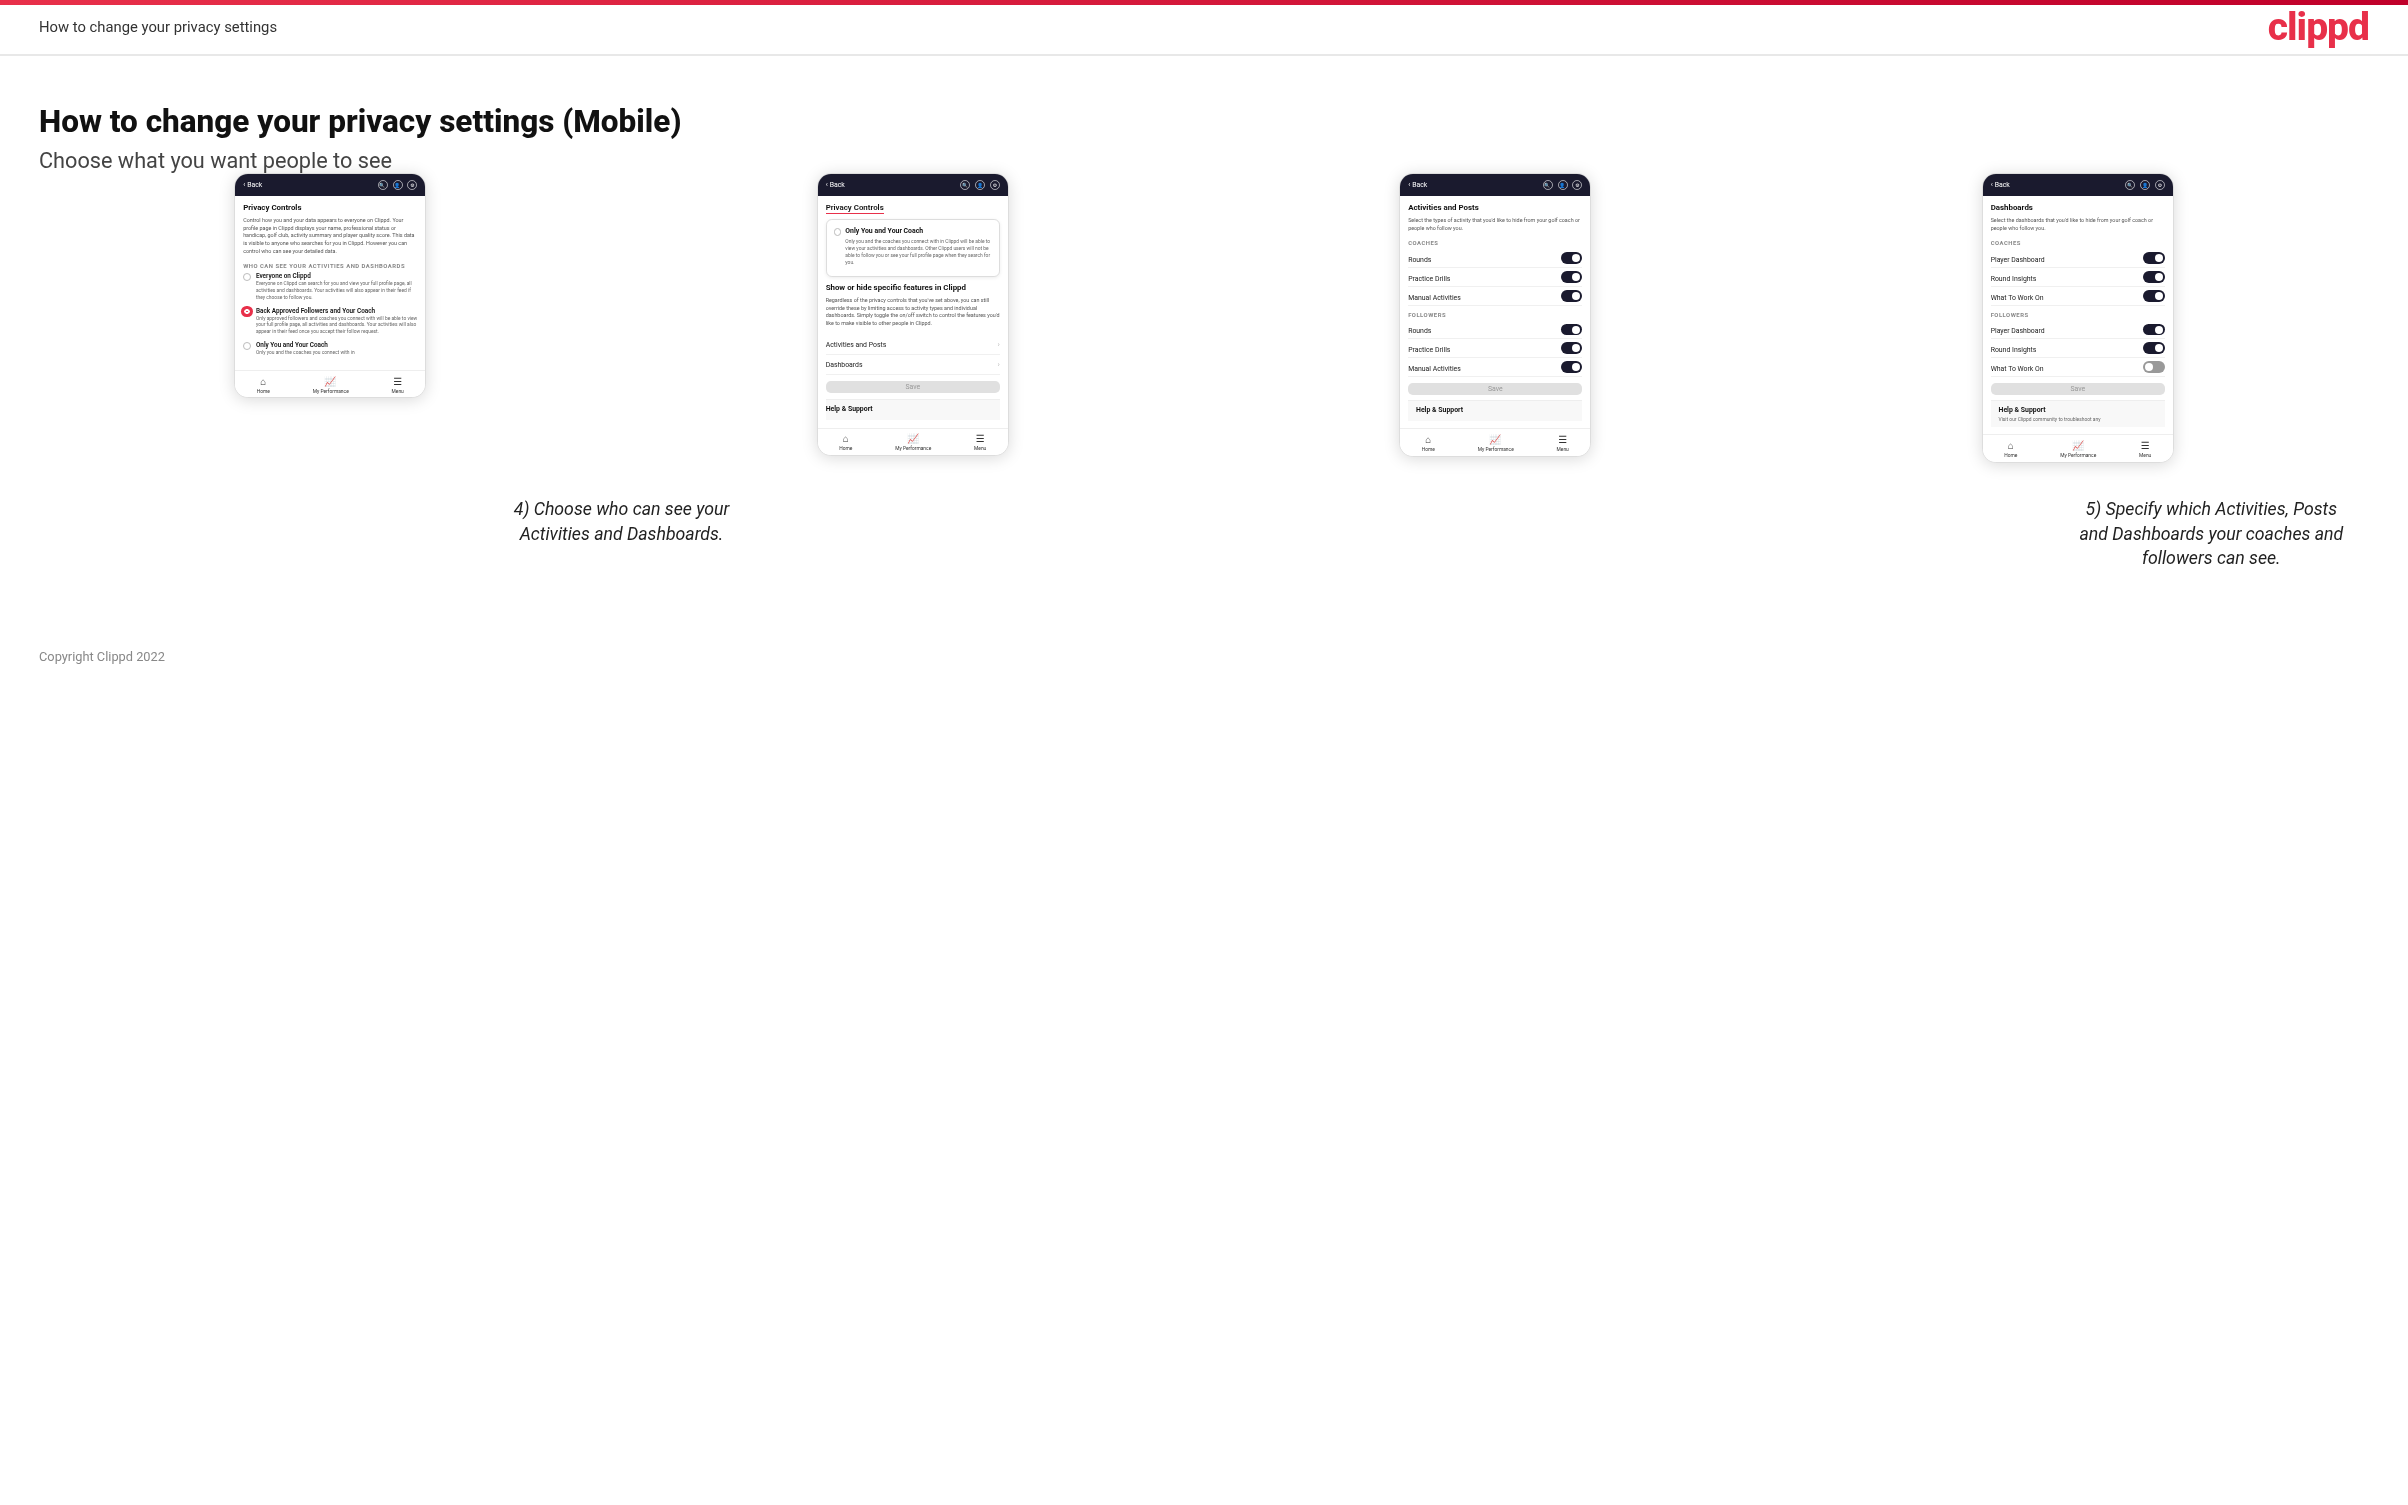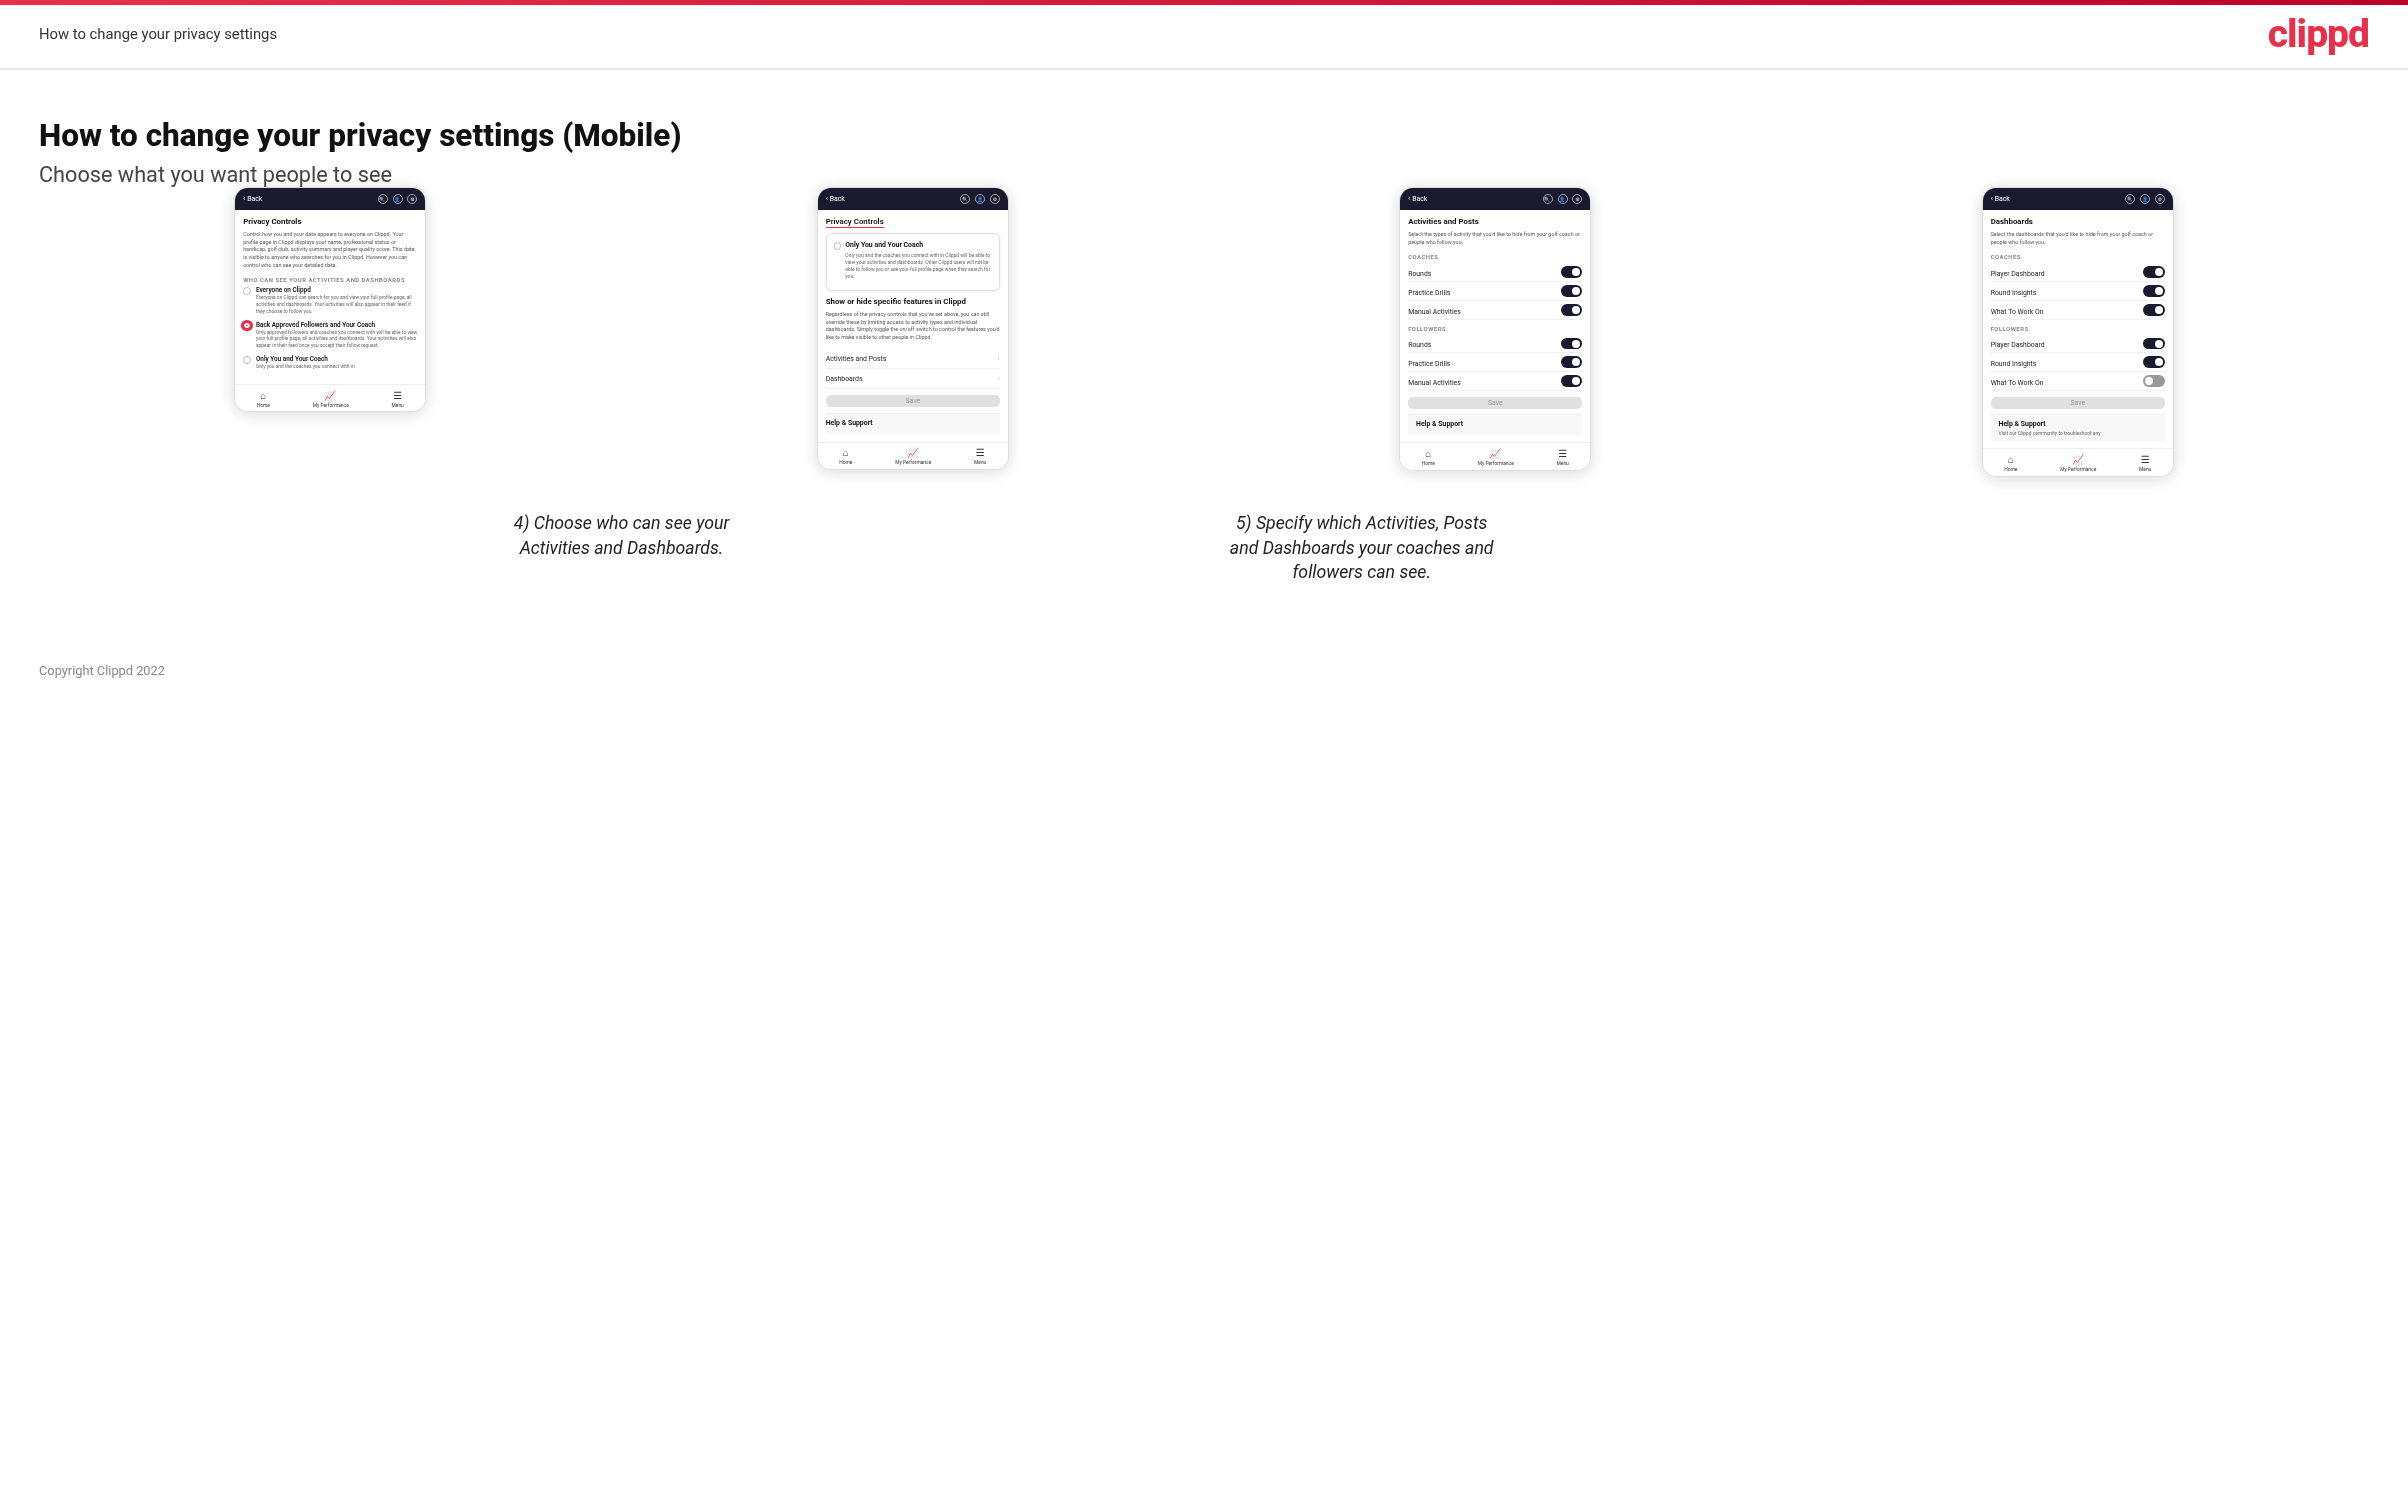--- a/index.html
+++ b/index.html
@@ -8,21 +8,21 @@
       background: #fff;
       color: #222;
       min-height: 100vh;
     }
 
     
     .top-bar {
       display: flex;
       align-items: center;
       justify-content: space-between;
-      padding: 11px 39px;
+      padding: 4px 39px;
       border-bottom: 2px solid #e8e8e8;
       position: relative;
     }
     .top-bar::before {
       content: '';
       position: absolute;
       top: 0; left: 0; right: 0;
       height: 4.9px;
       background: linear-gradient(90deg, #e8304a, #c0002a);
     }
@@ -611,21 +611,21 @@
         </div>
       </div>
     </div>
 
   </div>
 
   <div class="caption-row" style="margin-top: 15.8px; padding: 0 0 0 0; display:flex; justify-content: space-around; font-style: italic;">
     <div style="flex:2; display:flex; justify-content:center; padding: 0 19.7px;">
       <div class="mockup-caption" style="font-size:17.7px; font-weight:400;">4) Choose who can see your Activities and Dashboards.</div>
     </div>
-    <div style="flex:2; display:flex; justify-content:flex-start; padding: 0 19.7px;">
+    <div style="flex:2; display:flex; justify-content:flex-end; padding: 0 19.7px;">
       <div class="mockup-caption" style="font-size:17.7px; font-weight:400;">5) Specify which Activities, Posts and Dashboards your  coaches and followers can see.</div>
     </div>
   </div>
 </div>
 
 <div class="footer">
   <span>Copyright Clippd 2022</span>
 </div>
 
 

